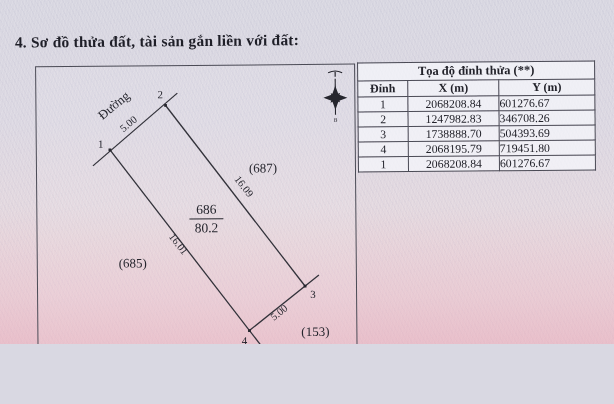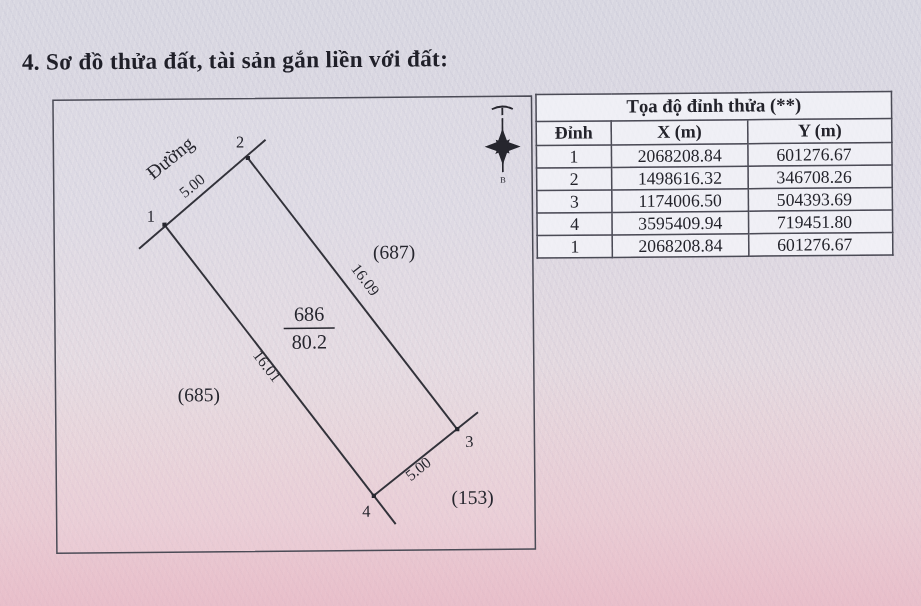--- a/index.html
+++ b/index.html
@@ -2,21 +2,21 @@
 <html><head>
 <meta charset="utf-8">
 <style>
   html,body{margin:0;padding:0;}
   body{
     width:614px;height:404px;overflow:hidden;
     font-family:"Liberation Serif", serif;
     background:#d9d8e2;
   }
   .page{
-    position:relative;width:614px;height:404px;overflow:hidden;
+    position:relative;width:614px;height:344px;overflow:hidden;
     background:
       repeating-linear-gradient(100deg, rgba(255,255,255,0.10) 0 1px, transparent 1px 3px),
       repeating-linear-gradient(62deg, rgba(150,150,185,0.07) 0 1px, transparent 1px 4px),
       linear-gradient(180deg,#d8d7e1 0%,#dcd8e2 35%,#e5d8de 68%,#ecd5dc 100%);
   }
   
   .pattern{
     position:absolute;inset:0;pointer-events:none;
     background:
       repeating-radial-gradient(circle at 330px 352px, rgba(255,255,255,0.38) 0 1px, transparent 1px 6px),
@@ -47,21 +47,21 @@
     font-size:11.8px;color:#23232b;
   }
   .coord-table th,.coord-table td{
     border:1px solid #4b4b56;
     background:rgba(246,248,252,0.72);
     padding:0;height:14px;line-height:14px;text-align:center;
     overflow:hidden;white-space:nowrap;
   }
   .coord-table .tbl-title th{height:17px;line-height:17px;font-size:12.5px;font-weight:600;}
   .coord-table .col-head th{height:15px;line-height:15px;font-size:12px;font-weight:600;}
-  .coord-table td.y-val{text-align:center;padding-right:8px;}
+  .coord-table td.y-val{text-align:left;padding-right:8px;}
   .col-dinh{width:50px;} .col-x{width:91px;} .col-y{width:96px;}
 </style>
 </head>
 <body>
 
 <div class="page">
   <div class="pattern"></div>
   <div class="pattern2"></div>
 
   <div class="tilt">
@@ -132,31 +132,31 @@
         </tr>
       </thead>
       <tbody>
         <tr>
           <td>1</td>
           <td>2068208.84</td>
           <td class="y-val">601276.67</td>
         </tr>
         <tr>
           <td>2</td>
-          <td>1498616.32</td>
+          <td>1247982.83</td>
           <td class="y-val">346708.26</td>
         </tr>
         <tr>
           <td>3</td>
-          <td>1174006.50</td>
+          <td>1738888.70</td>
           <td class="y-val">504393.69</td>
         </tr>
         <tr>
           <td>4</td>
-          <td>3595409.94</td>
+          <td>2068195.79</td>
           <td class="y-val">719451.80</td>
         </tr>
         <tr>
           <td>1</td>
           <td>2068208.84</td>
           <td class="y-val">601276.67</td>
         </tr>
       </tbody>
     </table>
 

